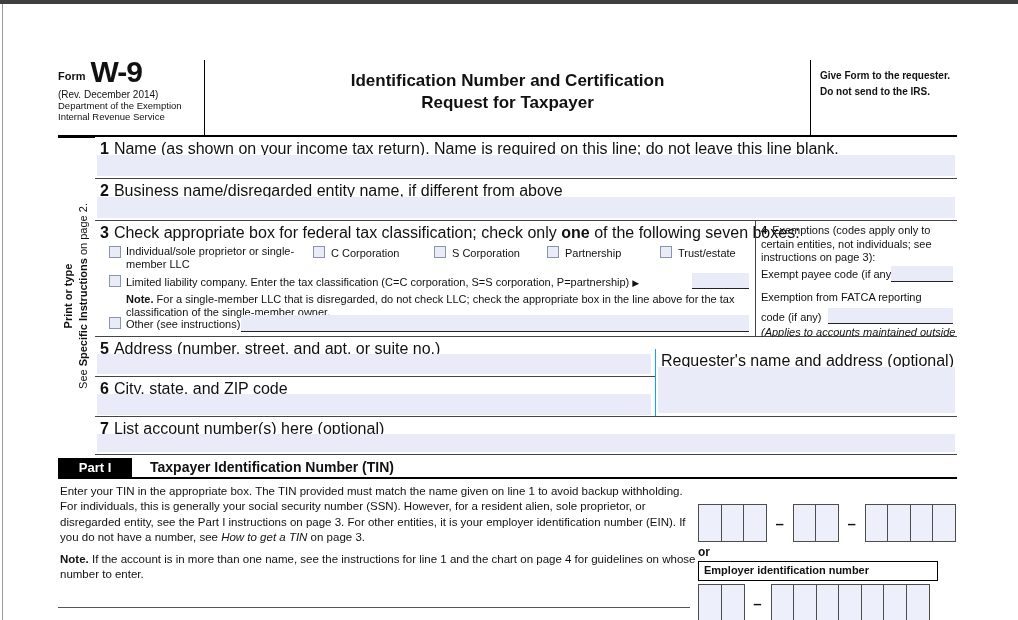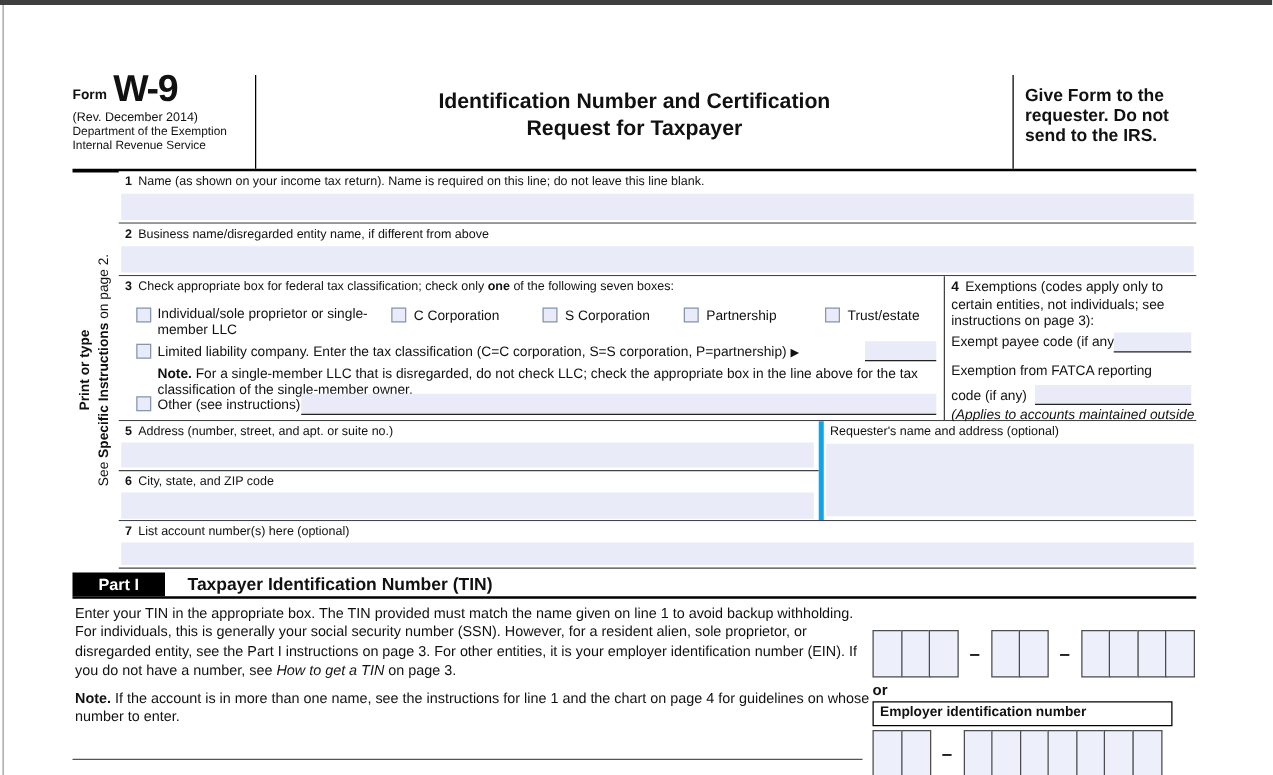--- a/index.html
+++ b/index.html
@@ -13,47 +13,47 @@
   
   .hdr-left { left:58px; top:58px; width:146px; height:78px; }
   .hdr-form-row { display:flex; align-items:flex-end; gap:5px; }
   .hdr-form-word { font-size:11px; font-weight:bold; padding-bottom:4px; }
   .hdr-form-num { font-size:30px; font-weight:bold; letter-spacing:-1px; line-height:28px; }
   .hdr-rev { font-size:10px; margin-top:3px; }
   .hdr-dept { font-size:9.5px; line-height:11px; }
   .vline1 { left:204px; top:60px; width:1px; height:75px; background:#000; }
   .vline2 { left:810px; top:60px; width:1px; height:75px; background:#000; }
   .hdr-center { left:205px; top:70px; width:605px; text-align:center; font-size:17px; font-weight:bold; line-height:22px; }
-  .hdr-right { left:820px; top:68px; width:132px; font-size:14px; font-weight:bold; line-height:16px; }
+  .hdr-right { left:820px; top:68px; width:132px; font-size:10px; font-weight:bold; line-height:16px; }
   .hdr-bottom { left:58px; top:135px; width:899px; height:2.5px; background:#000; }
 
   
   .side { left:58px; top:137px; width:37px; height:318px; }
   .side-inner { position:absolute; left:50%; top:50%; width:318px; height:32px;
       transform:translate(-50%,-50%) rotate(-90deg); text-align:center;
       font-size:11px; line-height:15px; }
 
   
   .row { position:absolute; background:#fff; border-bottom:1px solid #444; }
-  .rlabel { position:absolute; left:5px; top:3px; font-size:10px; white-space:nowrap; }
+  .rlabel { position:absolute; left:5px; top:3px; font-size:16px; white-space:nowrap; }
   .rnum { font-weight:bold; margin-right:5px; }
   .fill { position:absolute; background:#e9ecf8; }
   .ul { border-bottom:1px solid #222; }
   .cb { position:absolute; width:12px; height:12px; background:#e9ecf8; border:1px solid #8795ad; }
   .cbl { position:absolute; font-size:11px; line-height:13px; }
   .notep { position:absolute; font-size:11px; line-height:13px; }
   .b { font-weight:bold; }
   .i { font-style:italic; }
   .arrow { font-size:9px; }
 
   .box4 { position:absolute; left:660px; top:0; bottom:0; width:202px; border-left:1px solid #444; }
   .box4 .p { position:absolute; left:5px; font-size:11px; line-height:13.5px; }
   .applies { font-size:7.5px; font-style:italic; }
 
-  .reqcell { position:absolute; left:560px; top:0; bottom:0; width:302px; border-left:4px solid #0ea5e9;text-align:center; }
+  .reqcell { position:absolute; left:560px; top:12px; bottom:0; width:302px; border-left:1px solid #0ea5e9;text-align:center; }
 
   
   .p1hdr { left:58px; top:458px; width:899px; height:21px; border-bottom:2.5px solid #000; }
   .p1box { position:absolute; left:0; top:0; width:74px; height:19px; background:#000; color:#fff;
            font-weight:bold; font-size:13px; text-align:center; line-height:19px; }
   .p1title { position:absolute; left:92px; top:1px; font-size:14px; font-weight:bold; }
   .p1text { left:60px; top:484px; width:636px; font-size:11.5px; line-height:15.4px; }
   .p1note { margin-top:6px; }
   .p1rule { left:58px; top:607px; width:632px; height:1px; background:#555; }
 

